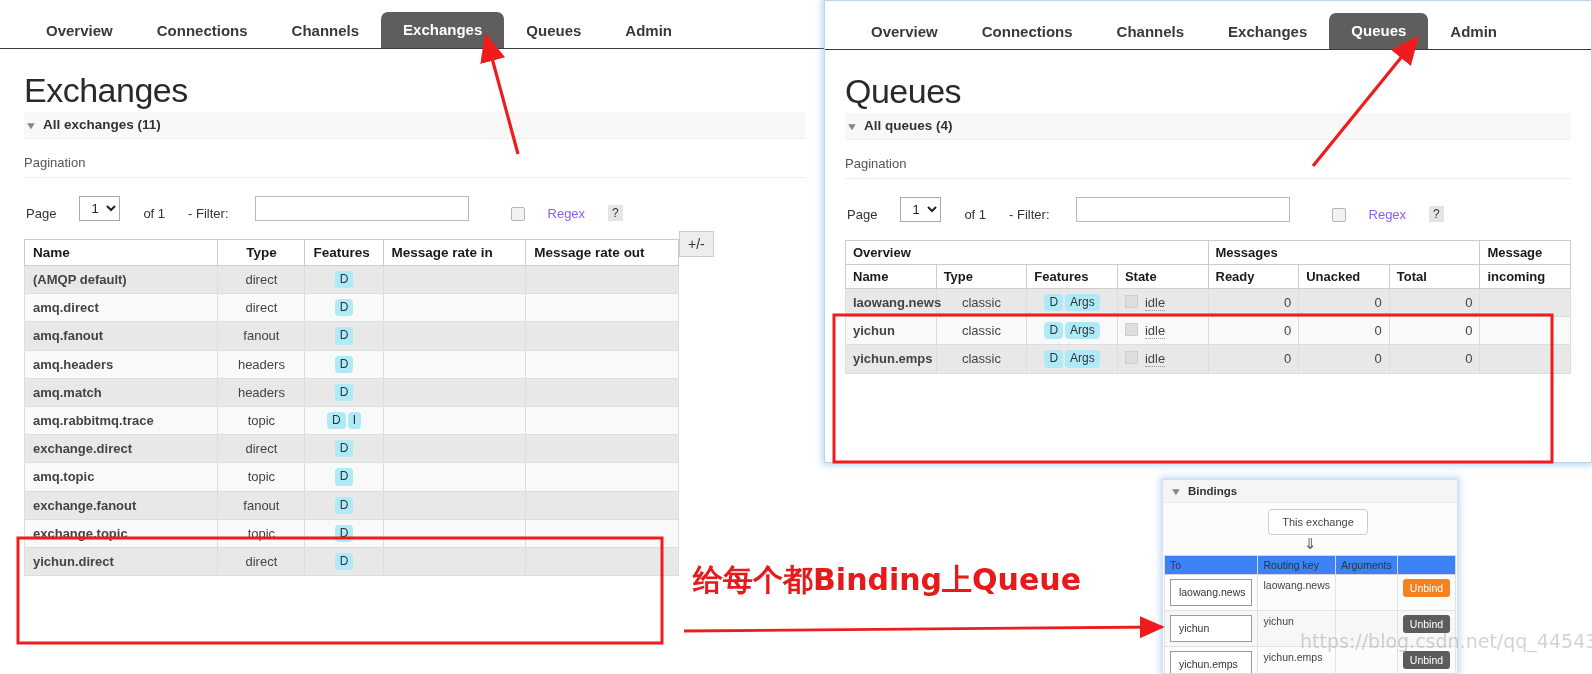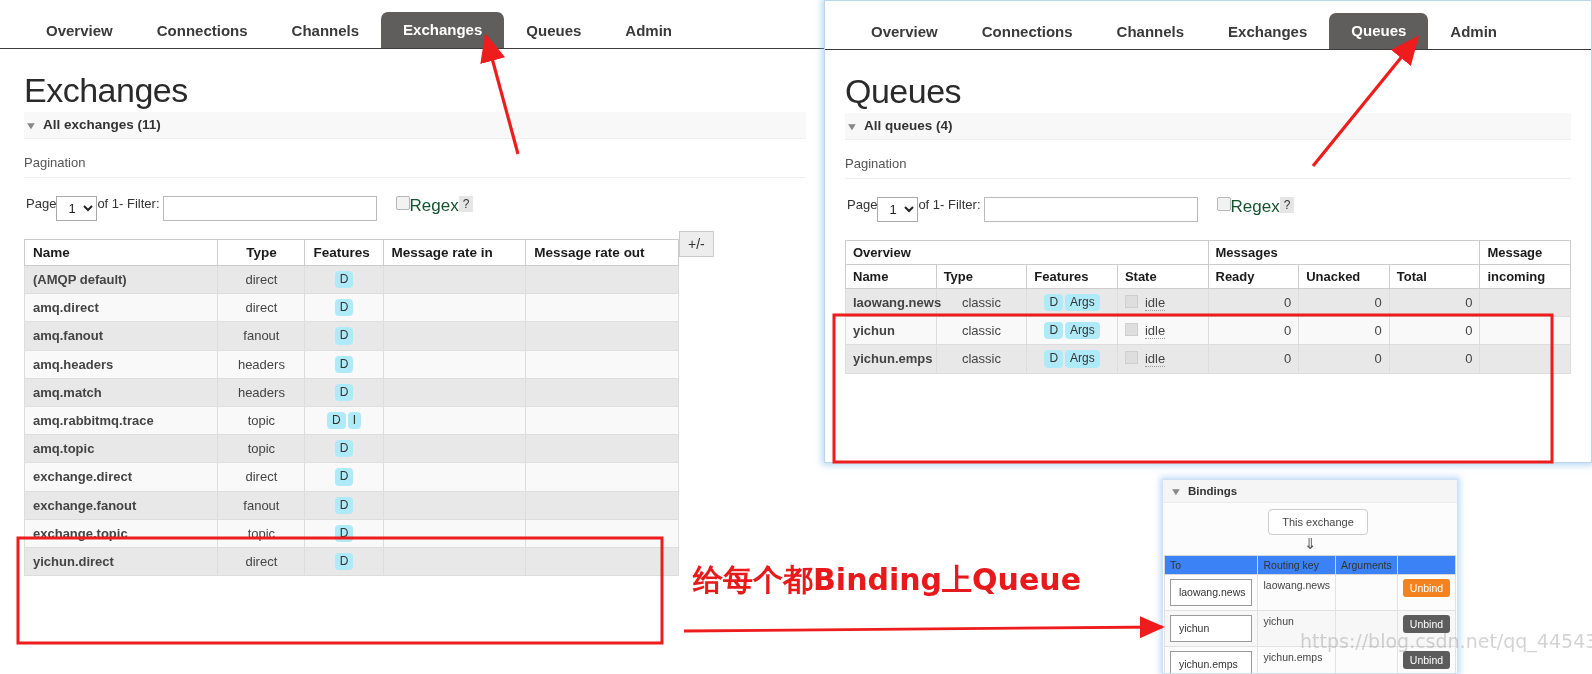--- a/index.html
+++ b/index.html
@@ -78,22 +78,22 @@
     margin-right: 7px;
     transform: scaleX(1.3);
   }
   .pagination-label {
     color: #555;
     font-size: 13px;
     padding: 16px 0 7px 0;
     border-bottom: 1px solid #eee;
   }
   .pagination-row {
-    display: flex; align-items: flex-start;
-    gap: 0;
+    display: flex; align-items: flex-end;
+    gap: 23px;
     padding: 18px 0 10px 2px;
     font-size: 13px;
     color: #333;
   }
   .page-select {
     border: 1px solid #aaa;
     background: #fff;
     padding: 3px 4px 3px 7px;
     font-family: inherit; font-size: 13px;
     color: #222;
@@ -105,21 +105,21 @@
     width: 208px; height: 21px;
     margin-left: 3px;
   }
   .regex-box {
     width: 12px; height: 12px;
     border: 1px solid #b5b5b5;
     background: #f2f2f2;
     border-radius: 2px;
     margin-left: 19px;
   }
-  .regex-label { font-size: 17px; color: #14532d; }
+  .regex-label { font-size: 13px; color: #8b5cf6; }
   .qmark {
     background: #e5e5e5;
     color: #333;
     padding: 1px 4px;
     font-size: 12px;
   }
 
   
   table.list {
     border-collapse: collapse;
@@ -414,29 +414,29 @@
               <td></td>
             </tr>
             <tr>
               <td class="name-cell">amq.rabbitmq.trace</td>
               <td class="type-cell">topic</td>
               <td class="feat-cell"><span class="badge">D</span><span class="badge">I</span></td>
               <td></td>
               <td></td>
             </tr>
             <tr>
+              <td class="name-cell">exchange.direct</td>
+              <td class="type-cell">direct</td>
+              <td class="feat-cell"><span class="badge">D</span></td>
+              <td></td>
+              <td></td>
+            </tr>
+            <tr>
               <td class="name-cell">amq.topic</td>
               <td class="type-cell">topic</td>
-              <td class="feat-cell"><span class="badge">D</span></td>
-              <td></td>
-              <td></td>
-            </tr>
-            <tr>
-              <td class="name-cell">exchange.direct</td>
-              <td class="type-cell">direct</td>
               <td class="feat-cell"><span class="badge">D</span></td>
               <td></td>
               <td></td>
             </tr>
             <tr>
               <td class="name-cell">exchange.fanout</td>
               <td class="type-cell">fanout</td>
               <td class="feat-cell"><span class="badge">D</span></td>
               <td></td>
               <td></td>

